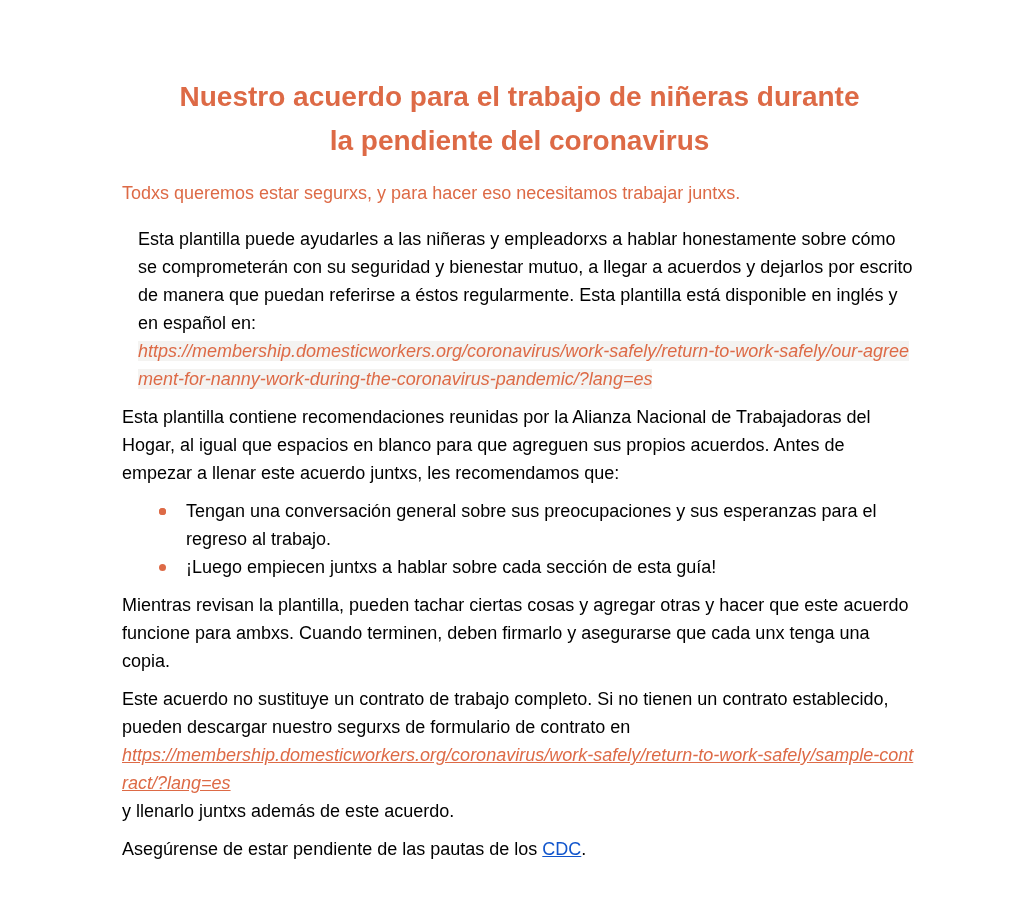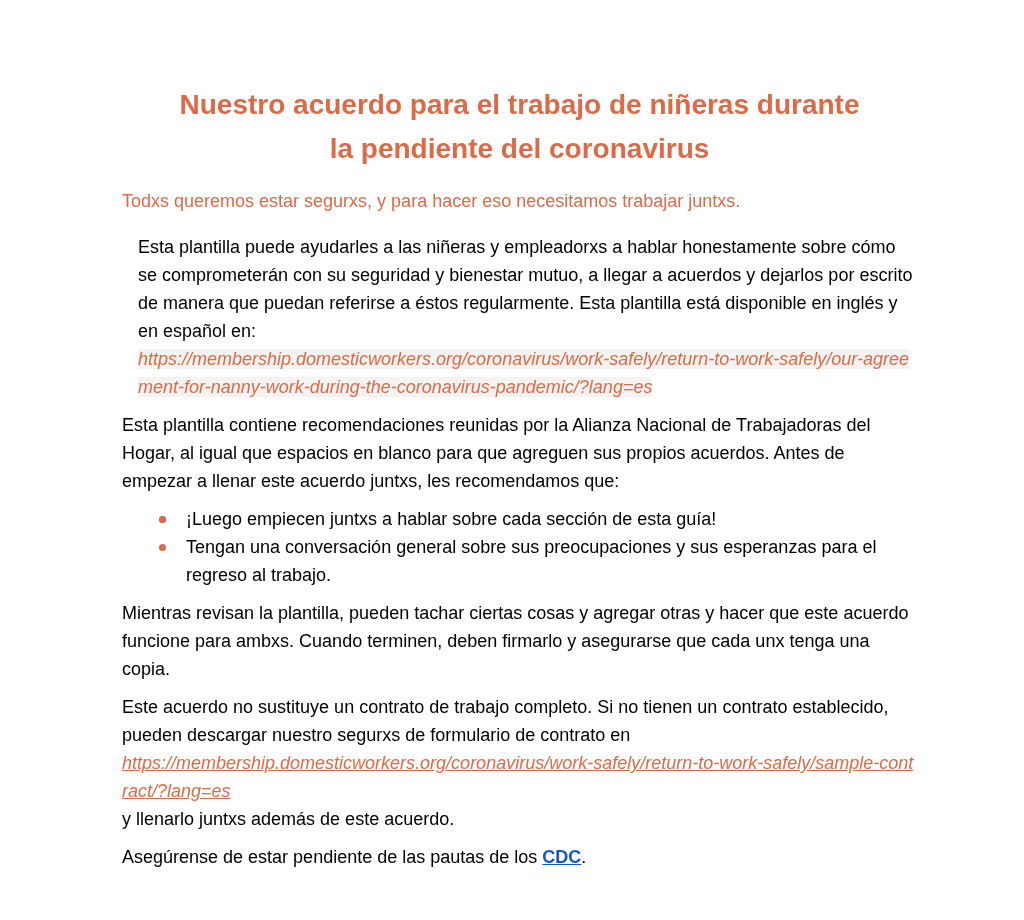--- a/index.html
+++ b/index.html
@@ -15,21 +15,21 @@
     background:#ffffff;
     font-family:"Liberation Sans","DejaVu Sans",sans-serif;
     color:var(--text);
   }
   .doc{
     width:795px;
     margin-left:122px;
     padding-top:67px;
   }
   .doc-title{
-    margin:16px;
+    margin:8px;
     font-size:28px;
     line-height:44px;
     font-weight:bold;
     color:var(--orange);
     text-align:center;
   }
   .doc-title span{display:block;}
   .subtitle{
     margin:16px 0 0 0;
     font-size:18px;
@@ -53,21 +53,20 @@
   a.url-link.highlighted{
     text-decoration:none;
     background:var(--highlight);
   }
   a.url-link.underlined{
     text-decoration:underline;
   }
   a.text-link{
     color:var(--link-blue);
     text-decoration:underline;
-    font-weight:bold;
   }
   ul.bullet-list{
     list-style:none;
     margin:10px 0 0 0;
     padding:0;
     font-size:18px;
     line-height:28px;
   }
   ul.bullet-list li{
     position:relative;
@@ -103,25 +102,25 @@
   </p>
 
   <p class="body-par">Esta plantilla contiene recomendaciones reunidas por la Alianza Nacional de Trabajadoras del Hogar, al igual que espacios en blanco para que agreguen sus propios acuerdos. Antes de empezar a llenar este acuerdo juntxs, les recomendamos que:</p>
 
   <ul class="bullet-list">
     <li>
       <span class="bullet-dot"></span>
     </li>
     <li>
       <span class="bullet-dot"></span>
-      <span>¡Luego empiecen juntxs a hablar sobre cada sección de esta guía!</span>
+      <span>Tengan una conversación general sobre sus preocupaciones y sus esperanzas para el regreso al trabajo.</span>
     </li>
     <li>
       <span class="bullet-dot"></span>
-      <span>Tengan una conversación general sobre sus preocupaciones y sus esperanzas para el regreso al trabajo.</span>
+      <span>¡Luego empiecen juntxs a hablar sobre cada sección de esta guía!</span>
     </li>
   </ul>
 
   <p class="body-par">Mientras revisan la plantilla, pueden tachar ciertas cosas y agregar otras y hacer que este acuerdo funcione para ambxs. Cuando terminen, deben firmarlo y asegurarse que cada unx tenga una copia.</p>
 
   <p class="body-par">
     <span>Este acuerdo no sustituye un contrato de trabajo completo. Si no tienen un contrato establecido, pueden descargar nuestro segurxs de formulario de contrato en</span>
     <br>
     <a href="#" class="url-link underlined">https://membership.domesticworkers.org/coronavirus/work-safely/return-to-work-safely/sample-contract/?lang=es</a>
     <br>

